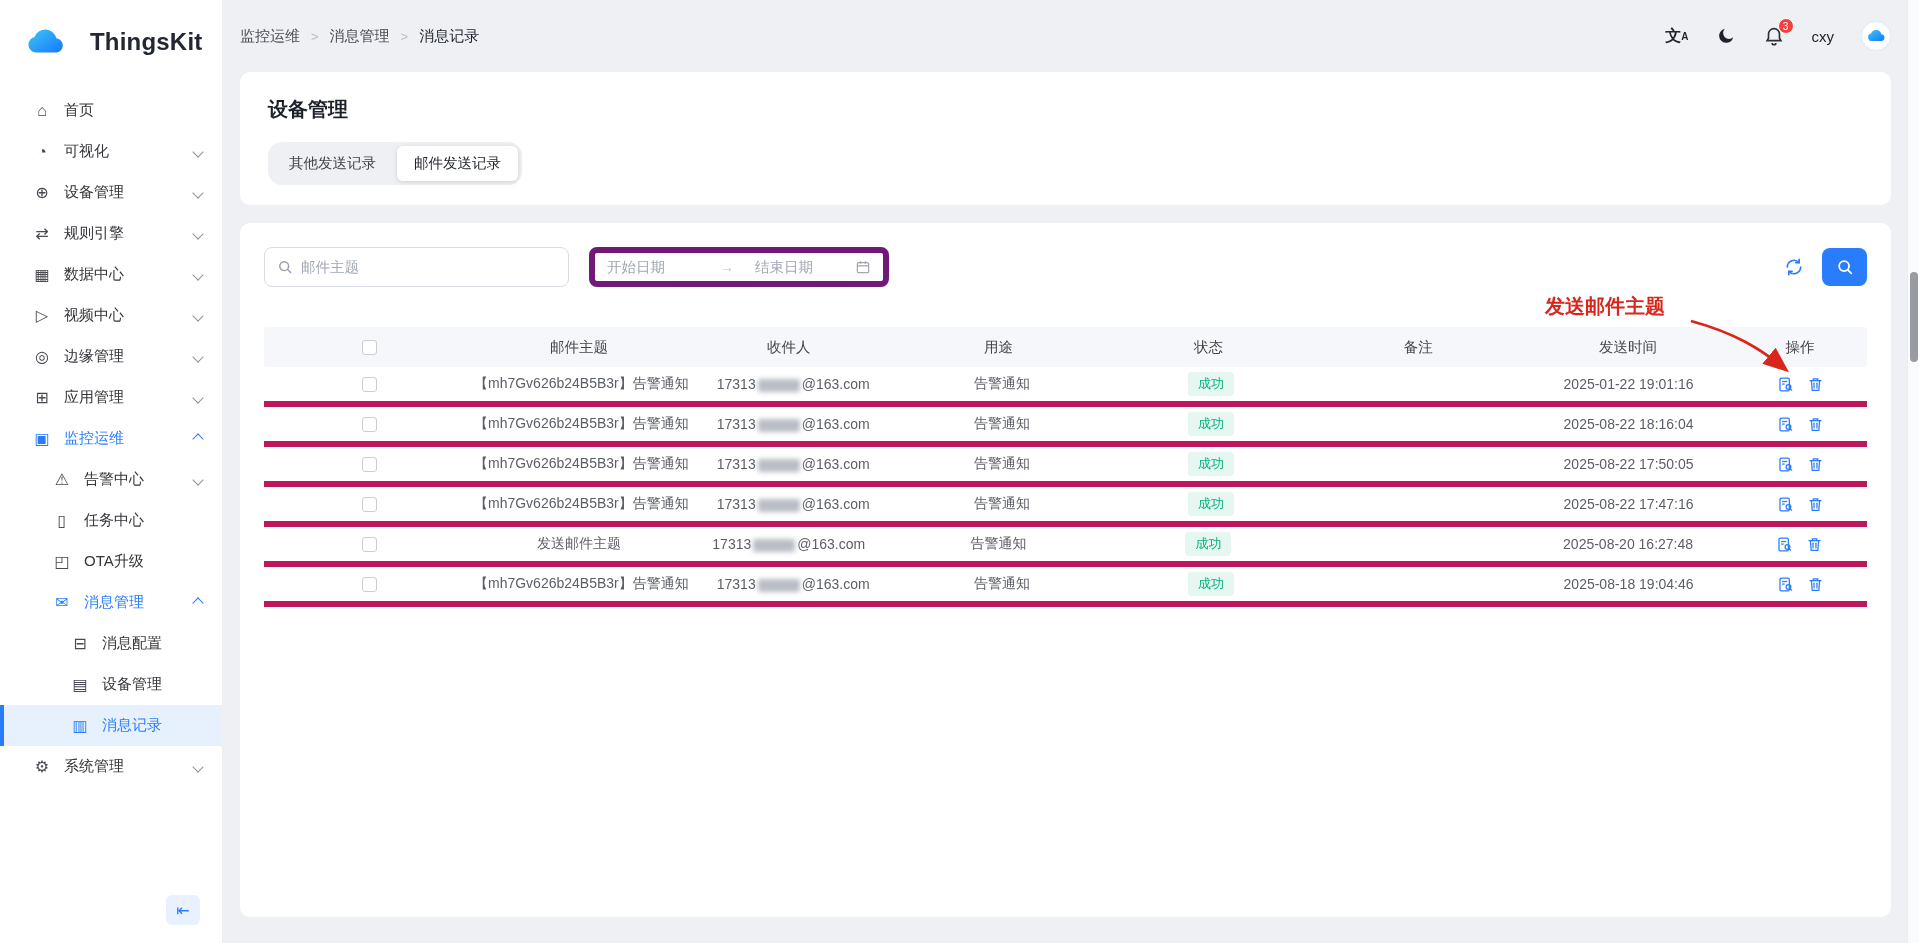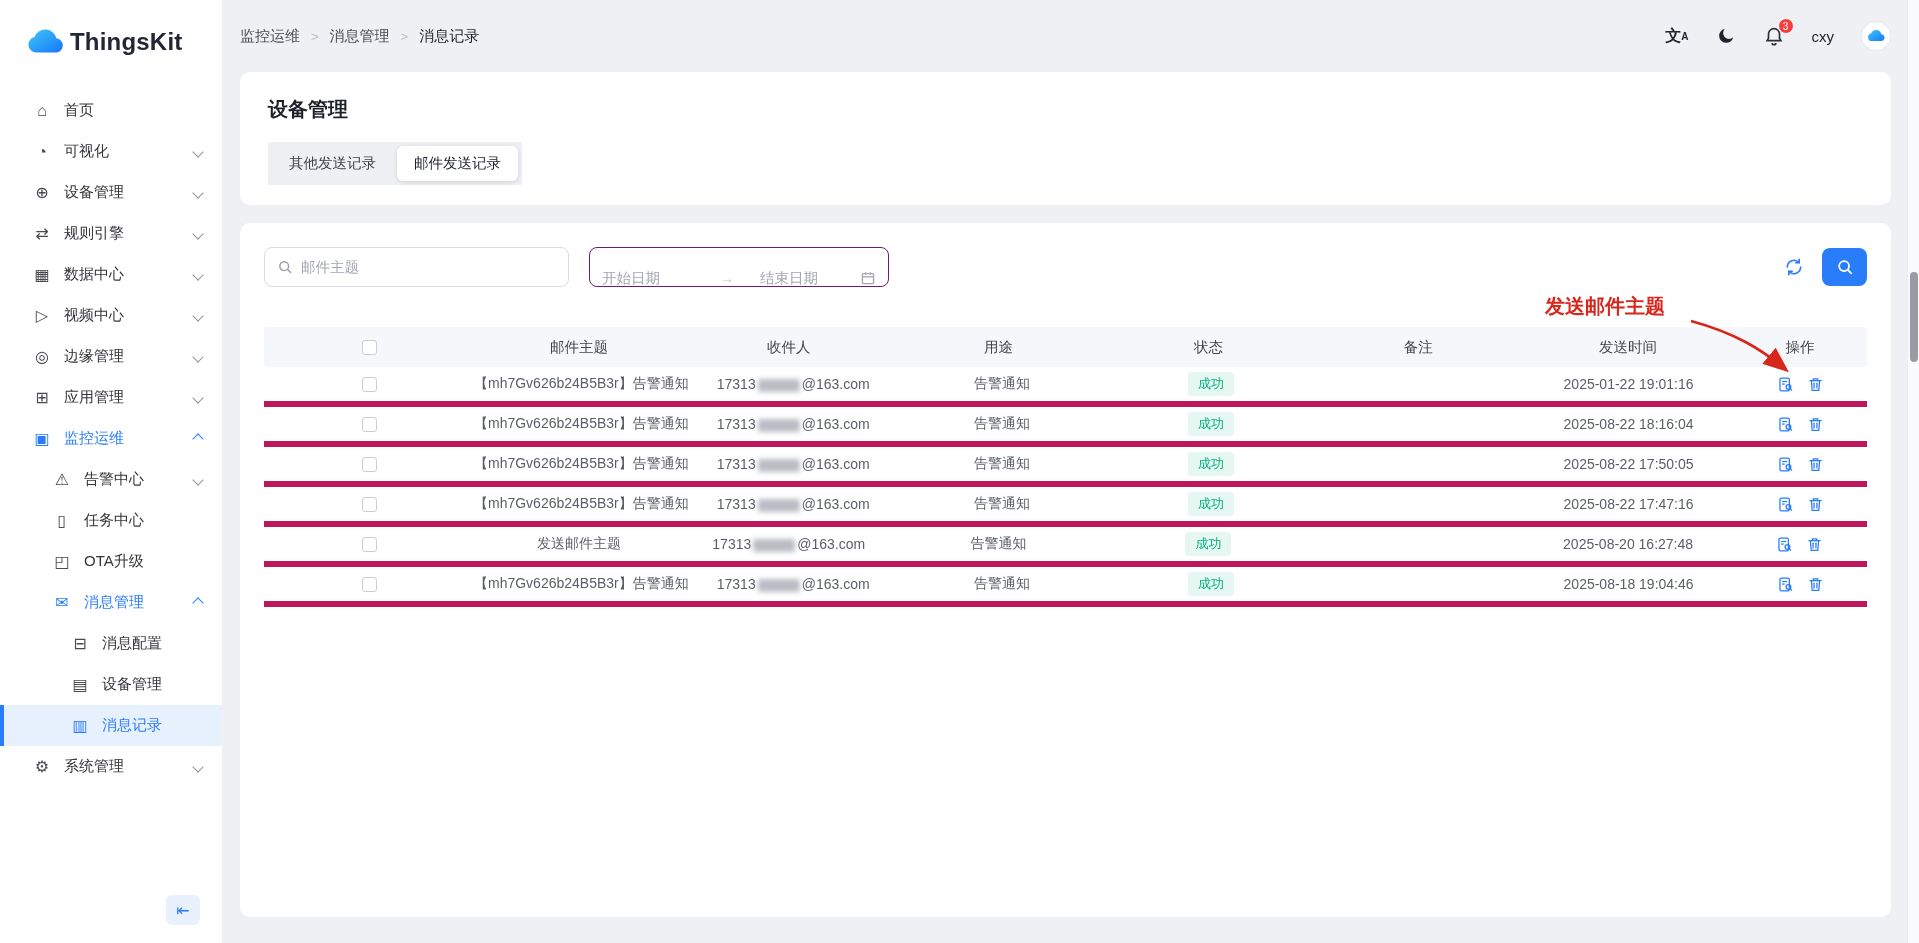--- a/index.html
+++ b/index.html
@@ -2,21 +2,21 @@
 <html><head>
 <meta charset="utf-8">
 <style>
   *{margin:0;padding:0;box-sizing:border-box}
   html,body{width:1919px;height:943px;overflow:hidden;background:#eef0f4;
     font-family:"Liberation Sans","DejaVu Sans",sans-serif;color:#26262b}
   .app{display:flex;width:1907px;height:100%}
 
   
   .sidebar{width:222px;background:#fff;flex-shrink:0;display:flex;flex-direction:column;height:100%}
-  .logo{height:84px;display:flex;align-items:center;padding-left:24px;gap:4px;cursor:pointer}
+  .logo{height:84px;display:flex;align-items:center;padding-left:24px;gap:24px;cursor:pointer}
   .logo-text{font-size:24px;font-weight:700;color:#232733;letter-spacing:.2px}
   .nav{flex:1;padding-top:6px;overflow:hidden}
   .nav-item{height:41px;display:flex;align-items:center;gap:12px;padding:0 20px 0 32px;
     font-size:15px;color:#34343a;cursor:pointer;position:relative;white-space:nowrap}
   .nav-item .glyph{width:20px;text-align:center;font-size:16px;color:#4a4a52;flex-shrink:0}
   .nav-item.lvl2{padding-left:52px}
   .nav-item.lvl3{padding-left:70px}
   .nav-item.blue,.nav-item.blue .glyph{color:#2a7dfa}
   .nav-item.active{background:#e7f1fe;color:#2a7dfa}
   .nav-item.active .glyph{color:#2a7dfa}
@@ -43,35 +43,35 @@
   .bell-badge{position:absolute;top:-7px;right:-9px;min-width:16px;height:16px;border-radius:8px;
     background:#f53f3f;color:#fff;font-size:10px;display:flex;align-items:center;justify-content:center;
     padding:0 4px;border:1.5px solid #fff}
   .username{font-size:15px;color:#23262e;cursor:pointer}
   .avatar{width:30px;height:30px;border-radius:50%;background:#fff;border:1px solid #e3e9f2;
     display:flex;align-items:center;justify-content:center;cursor:pointer;overflow:hidden}
 
   .card{background:#fff;border-radius:10px}
   .title-card{padding:24px 28px 20px;margin-bottom:18px;flex-shrink:0}
   .page-title{font-size:20px;font-weight:700;color:#1d2129}
-  .tabs{display:inline-flex;background:#eef0f3;border-radius:0;padding:4px;gap:4px;margin-top:19px}
+  .tabs{display:inline-flex;background:#eef0f3;border-radius:14px;padding:4px;gap:4px;margin-top:19px}
   .tab{padding:8px 17px;font-size:14.5px;border-radius:6px;color:#3f4249;cursor:pointer;white-space:nowrap}
   .tab.active{background:#fff;box-shadow:0 1px 5px rgba(0,0,0,.13);color:#1d2129}
 
   .table-card{flex:1;padding:24px;display:flex;flex-direction:column;position:relative;min-height:0}
 
   
   .toolbar{display:flex;align-items:center;gap:20px;margin-bottom:40px;flex-shrink:0}
   .search-box{width:305px;height:40px;border:1px solid #d9dce3;border-radius:8px;display:flex;
     align-items:center;padding:0 12px;gap:8px;color:#9a9ea8}
   .search-box input{border:none;outline:none;flex:1;font-size:14.5px;color:#33353b;background:transparent;
     font-family:inherit}
   .search-box input::placeholder,.date-box input::placeholder{color:#a2a7b0}
-  .date-box{width:300px;height:40px;border:1px solid #701a75;border-radius:8px;display:flex;
-    align-items:flex-end;padding:0 12px;gap:8px;color:#a2a7b0}
+  .date-box{width:300px;height:40px;border:6px solid #701a75;border-radius:8px;display:flex;
+    align-items:center;padding:0 12px;gap:8px;color:#a2a7b0}
   .date-box input{border:none;outline:none;width:92px;font-size:14.5px;color:#33353b;background:transparent;
     font-family:inherit}
   .date-arrow{color:#c0c4cc;font-size:14px;flex:1;text-align:center}
   .toolbar-right{margin-left:auto;display:flex;align-items:center;gap:18px}
   .refresh-btn{cursor:pointer;display:flex;align-items:center;color:#2a7dfa}
   .search-btn{width:45px;height:38px;background:#2a7dfa;border:none;border-radius:8px;color:#fff;
     display:flex;align-items:center;justify-content:center;cursor:pointer}
 
   
   .tbl{flex-shrink:0}

